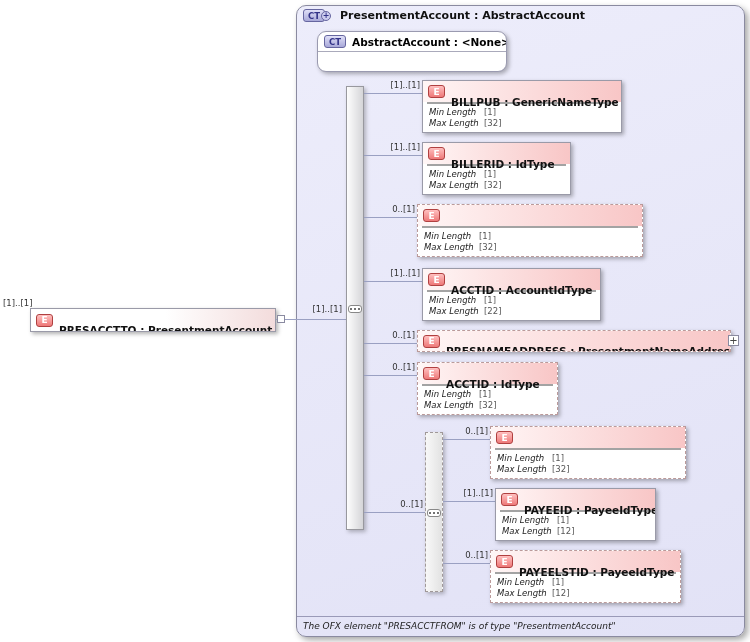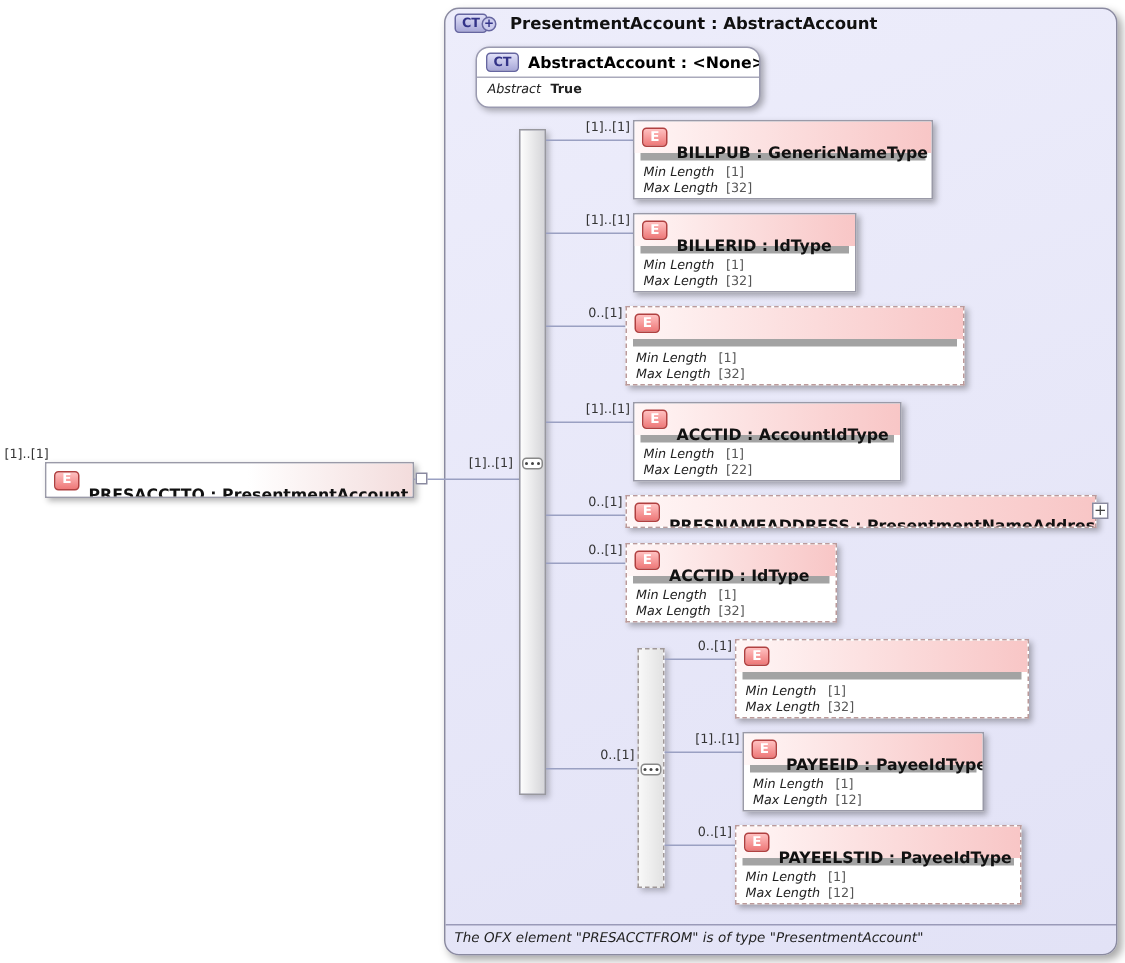--- a/index.html
+++ b/index.html
@@ -47,21 +47,21 @@
   .ebox{position:absolute;background:#fff;border:1px solid #9a9aa8;box-shadow:2px 2px 4px rgba(0,0,0,.3);overflow:hidden;}
   .ebox.dashed{border:1px dashed #bb9a9a;}
   .ehead{display:flex;align-items:center;gap:6px;padding:0 5px;height:21px;
          background:linear-gradient(90deg,#fff6f6 0%,#f8c6c6 100%);}
   .ehead.slim{height:20px;}
   .ehead.plain{height:22px;background:linear-gradient(90deg,#ffffff 55%,#f3dcdc 100%);}
   .eicon{display:inline-flex;align-items:center;justify-content:center;width:17px;height:13px;
          border:1px solid #b04040;border-radius:3px;background:linear-gradient(180deg,#ffc0c0,#ee7878);
          color:#fff;font-size:9px;font-weight:bold;flex:none;}
   .elabel{font-weight:bold;font-size:10.5px;color:#111;white-space:nowrap;margin-top:20px;}
-  .efacets{margin:0 4px;border-top:5px solid #a3a3a3;padding:3px 2px 0;}
+  .efacets{margin:0 4px;border-top:2px solid #a3a3a3;padding:3px 2px 0;}
   .frow{display:flex;font-size:8.5px;line-height:11px;}
   .fname{font-style:italic;color:#222;width:55px;flex:none;}
   .fval{color:#555;}
 
   .plusbtn{position:absolute;width:11px;height:11px;border:1px solid #8a8aa0;background:#fff;
            font-size:10px;line-height:9px;text-align:center;color:#444;cursor:pointer;}
   .footline{position:absolute;height:1px;background:#9a9ab8;}
   .footnote{position:absolute;font-size:9px;font-style:italic;color:#222;white-space:nowrap;}
 </style>
 </head>
@@ -74,24 +74,20 @@
     <span class="cticon">CT</span>
     <span class="derived">+</span>
     <span class="ctitle">PresentmentAccount : AbstractAccount</span>
   </div>
 
   <div class="typebox">
     <div class="thead">
       <span class="cticon">CT</span>
       <span class="tlabel">AbstractAccount : &lt;None&gt;</span>
     </div>
-    <div class="tprop">
-      <span class="pname">Abstract</span>
-      <span class="pval">True</span>
-    </div>
   </div>
 
   <span class="card left" style="left:3px;top:298px;">[1]..[1]</span>
   <div class="ebox" style="left:30px;top:308px;width:246px;height:24px;">
     <div class="ehead plain">
       <span class="eicon">E</span>
       <span class="elabel">PRESACCTTO : PresentmentAccount</span>
     </div>
   </div>
 

